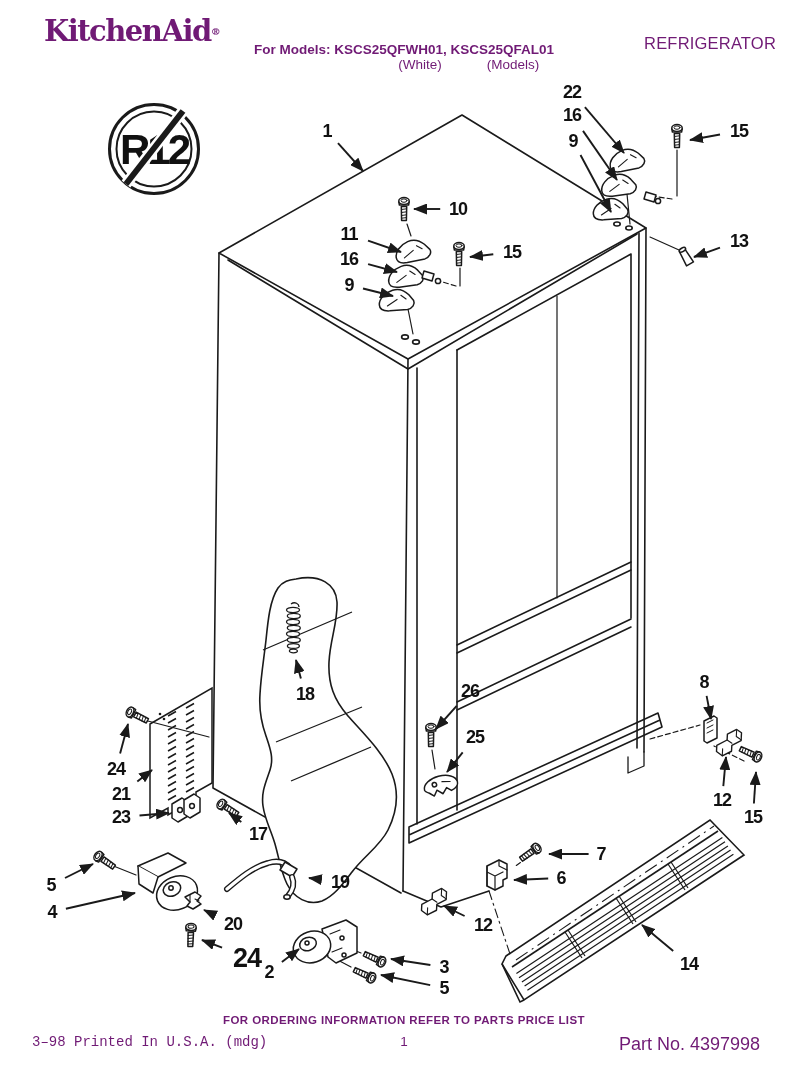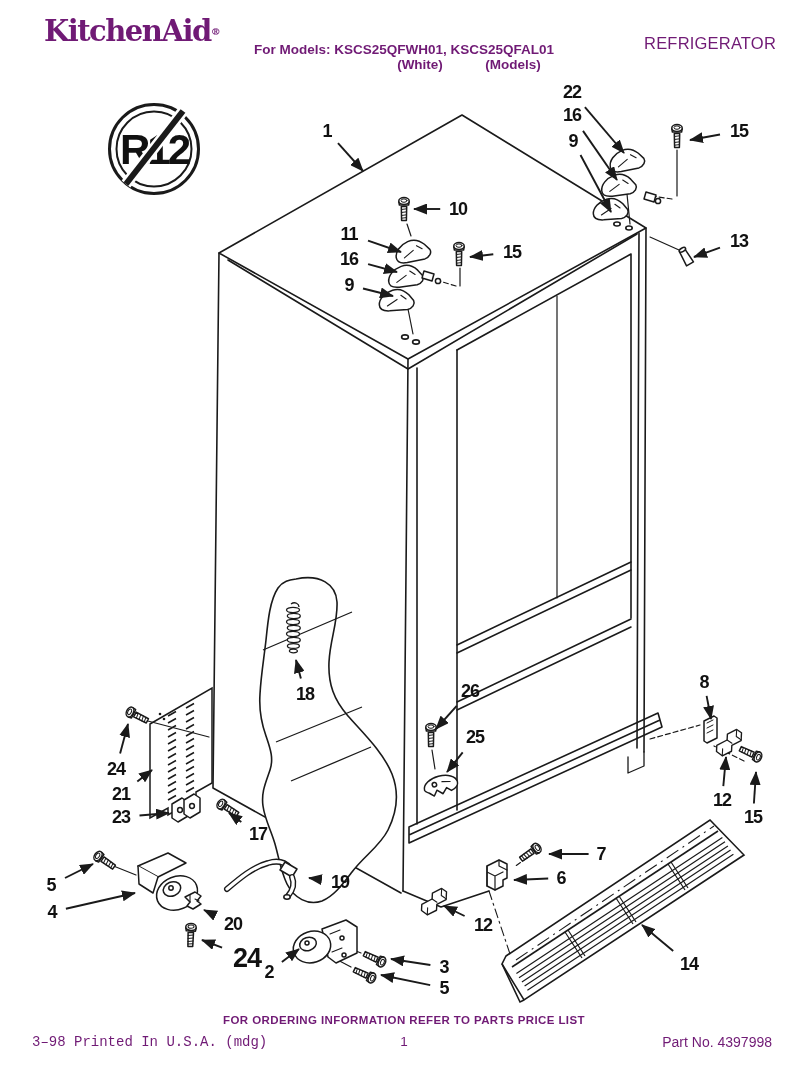--- a/index.html
+++ b/index.html
@@ -5,29 +5,29 @@
   html,body{margin:0;padding:0;background:#e8e8e8;}
   .page{position:relative;width:808px;height:1068px;background:#fff;overflow:hidden;
         font-family:"Liberation Sans",sans-serif;color:#701a75;margin:0 auto;}
   .abs{position:absolute;white-space:nowrap;}
   .brand{left:44px;top:14px;font-family:"DejaVu Serif",serif;font-weight:bold;
          font-size:29px;letter-spacing:-1.5px;}
   .brand sup{font-size:10px;font-weight:bold;vertical-align:6px;}
   .page-title{left:0;width:808px;top:11px;text-align:center;font-weight:bold;
               font-size:27px;letter-spacing:-0.5px;}
   .models{left:0;width:808px;top:42px;text-align:center;font-weight:bold;font-size:13.5px;}
-  .finish{top:57px;font-weight:bold;font-size:13.5px;transform:translateX(-50%);text-align:right;}
+  .finish{top:57px;font-weight:normal;font-size:13.5px;transform:translateX(-50%);text-align:right;}
   .finish-white{left:420px;}
   .finish-almond{left:513px;}
   .doctype{right:32px;top:26px;font-weight:normal;font-size:16.5px;letter-spacing:0.2px;margin-top:8px;}
   .ordering{left:0;width:808px;top:1014px;text-align:center;font-weight:bold;
             font-size:11.5px;letter-spacing:0.4px;}
   .printinfo{left:32px;top:1034px;font-size:14px;font-family:Liberation Mono, monospace;}
   .pagenum{left:0;width:808px;top:1034px;text-align:center;font-size:13.5px;}
-  .partno{right:36px;top:1034px;font-size:14px;}
+  .partno{right:48px;top:1034px;font-size:18px;}
   svg.diagram{position:absolute;left:0;top:0;}
   .co-label{font-family:"Liberation Sans",sans-serif;font-weight:bold;letter-spacing:-1px;fill:#111;}
 </style>
 </head>
 <body>
 
 <div class="page">
 
   <div class="abs brand"><span>KitchenAid</span><sup>®</sup></div>
   <div class="abs models">For Models: KSCS25QFWH01, KSCS25QFAL01</div>

